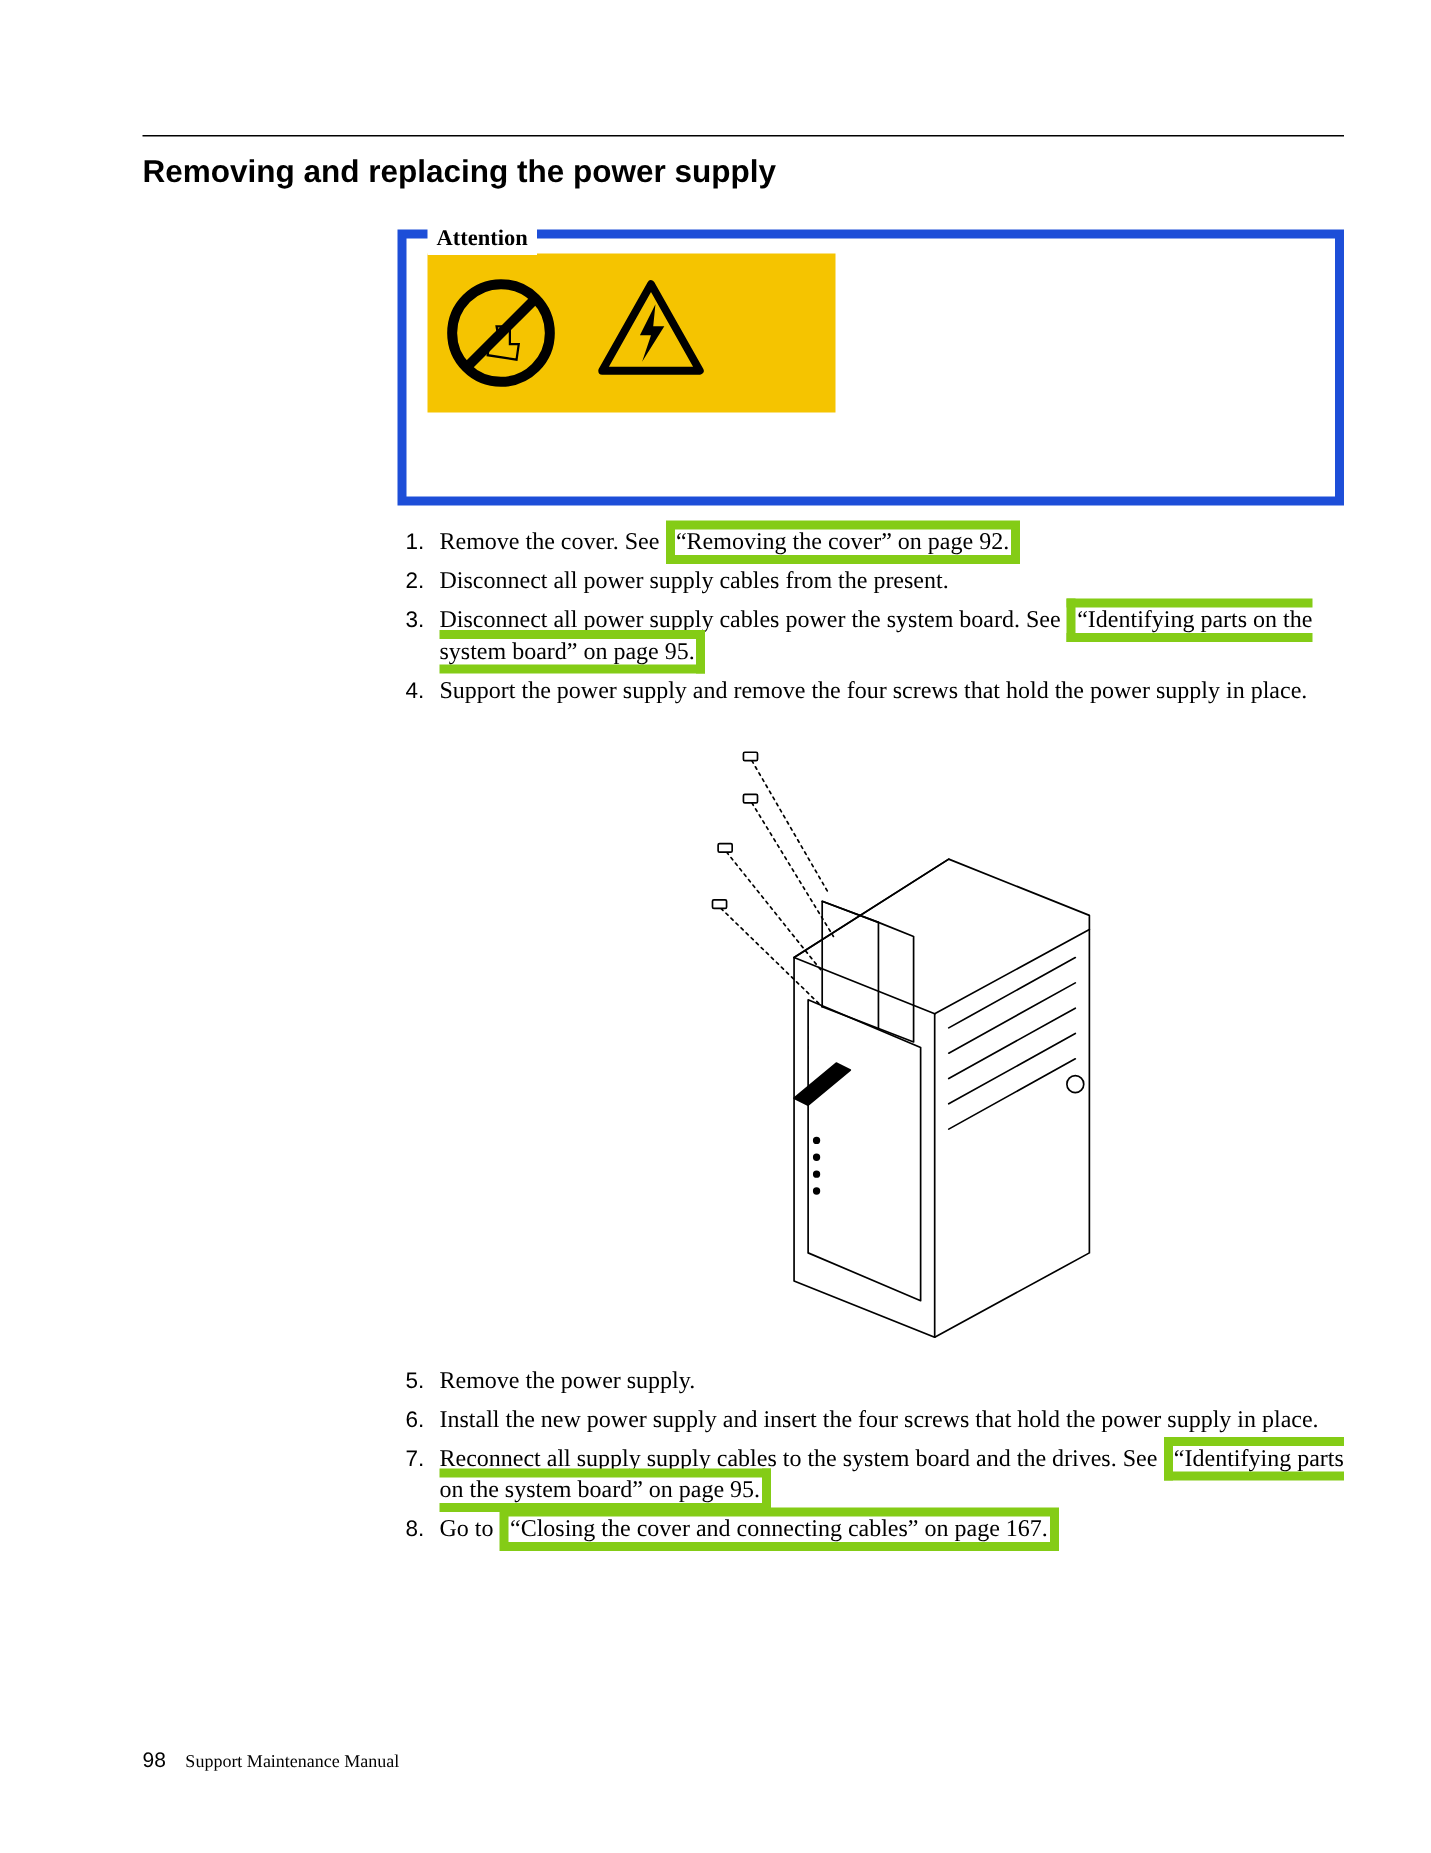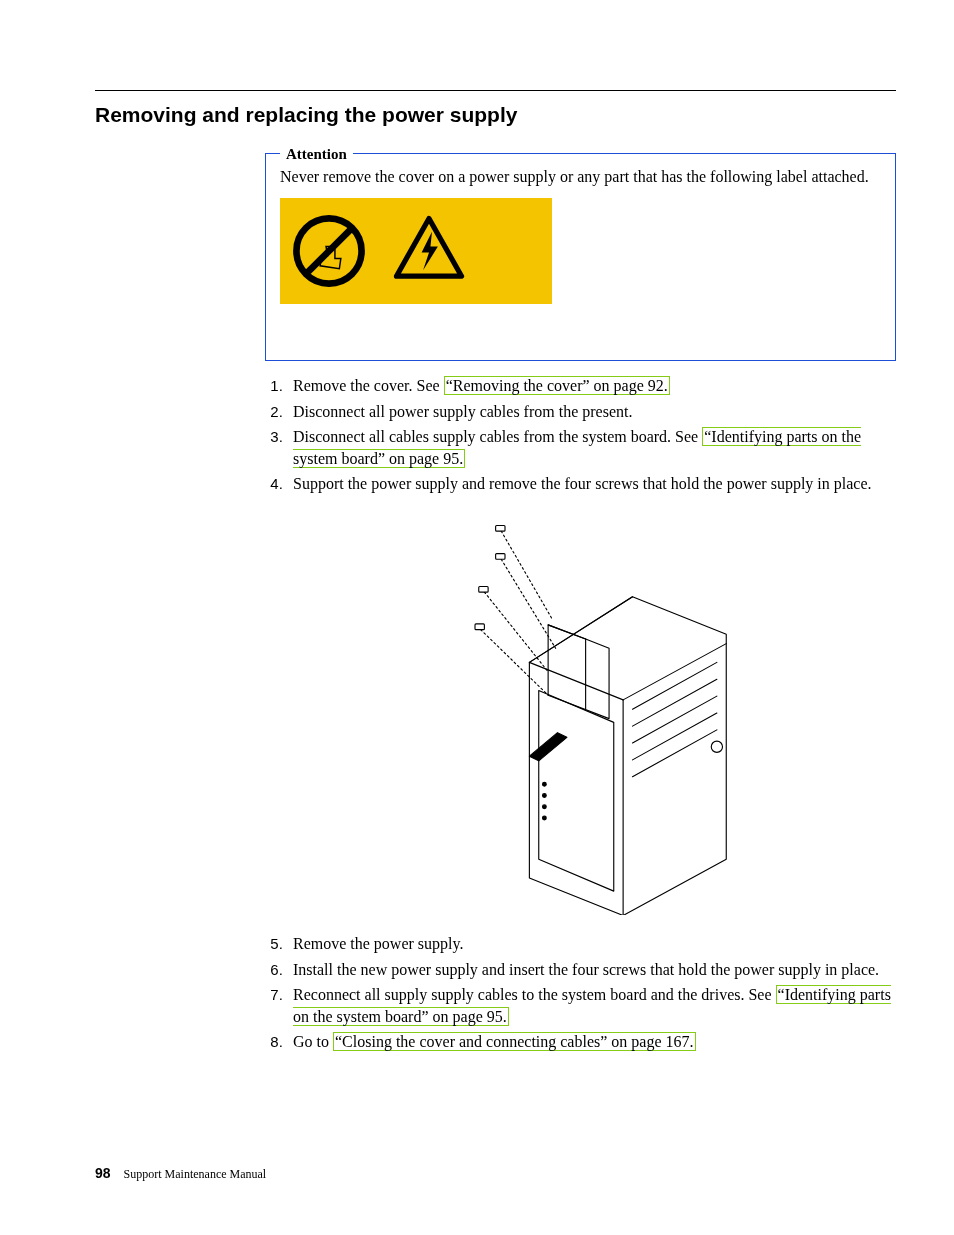--- a/index.html
+++ b/index.html
@@ -25,21 +25,21 @@
   h1.section-heading {
     font-family: Arial, Helvetica, sans-serif;
     font-weight: bold;
     font-size: 21px;
     margin: 0 0 24px 0;
   }
   .content {
     margin-left: 170px;
   }
   .attention-box {
-    border: 1px solid #1d4ed8;
+    border: 6px solid #1d4ed8;
     padding: 10px 14px 14px 14px;
     position: relative;
     margin-bottom: 14px;
   }
   .attention-legend {
     position: absolute;
     top: -10px;
     left: 14px;
     background: #fff;
     padding: 0 6px;
@@ -76,58 +76,57 @@
   }
   ol.steps > li {
     padding-left: 6px;
     margin-bottom: 4px;
   }
   ol.steps > li::marker {
     font-family: Arial, Helvetica, sans-serif;
     font-size: 15px;
   }
   .xref {
-    border: 1px solid #84cc16;
+    border: 6px solid #84cc16;
     padding: 0 1px;
     white-space: normal;
   }
   .diagram-holder {
     text-align: center;
     margin: 8px 0 12px 0;
   }
   .diagram-holder svg {
     width: 300px;
     height: auto;
   }
   .footer {
     position: absolute;
     bottom: 52px;
     left: 95px;
     font-size: 12px;
   }
   .footer .pnum {
-    font-weight: bold;
+    font-weight: normal;
     font-size: 14px;
     margin-right: 10px;
     font-family: Arial, Helvetica, sans-serif;
   }
 </style>
 </head>
 <body>
 
 <div class="page">
   <div class="hr-top"></div>
 
   <h1 class="section-heading">Removing and replacing the power supply</h1>
 
   <div class="content">
 
     <div class="attention-box">
       <span class="attention-legend">Attention</span>
-      <p class="attention-text">Never remove the cover on a power supply or any part that has the following label attached.</p>
 
       <div class="hazard-label">
         <svg viewBox="0 0 100 100">
           <circle cx="50" cy="50" r="44" fill="none" stroke="#000" stroke-width="9"></circle>
           <line x1="20" y1="80" x2="80" y2="20" stroke="#000" stroke-width="9"></line>
           <path d="M38 70 L40 56 L48 56 L46 44 L58 44 L58 60 L66 60 L64 74 Z" fill="none" stroke="#000" stroke-width="2"></path>
         </svg>
         <svg viewBox="0 0 100 100">
           <polygon points="50,6 94,84 6,84" fill="none" stroke="#000" stroke-width="7" stroke-linejoin="round"></polygon>
           <polygon points="54,24 40,52 50,52 42,76 62,44 52,44" fill="#000"></polygon>
@@ -137,21 +136,21 @@
     </div>
 
     <ol class="steps">
       <li>
         <span>Remove the cover. See </span><span class="xref">“Removing the cover” on page 92.</span>
       </li>
       <li>
         <span>Disconnect all power supply cables from the present.</span>
       </li>
       <li>
-        <span>Disconnect all cables supply cables from the system board. See </span><span class="xref">“Identifying parts on the system board” on page 95.</span>
+        <span>Disconnect all power supply cables power the system board. See </span><span class="xref">“Identifying parts on the system board” on page 95.</span>
       </li>
       <li>
         <span>Support the power supply and remove the four screws that hold the power supply in place.</span>
         <div class="diagram-holder">
           <svg viewBox="0 0 320 440">
             <g stroke="#000" stroke-width="1.2" fill="none" stroke-linejoin="round" stroke-linecap="round">
 
               <polygon points="90,170 90,400 190,440 300,380 300,140 200,100"></polygon>
               <line x1="190" y1="210" x2="190" y2="440"></line>
               <line x1="190" y1="210" x2="300" y2="150"></line>

